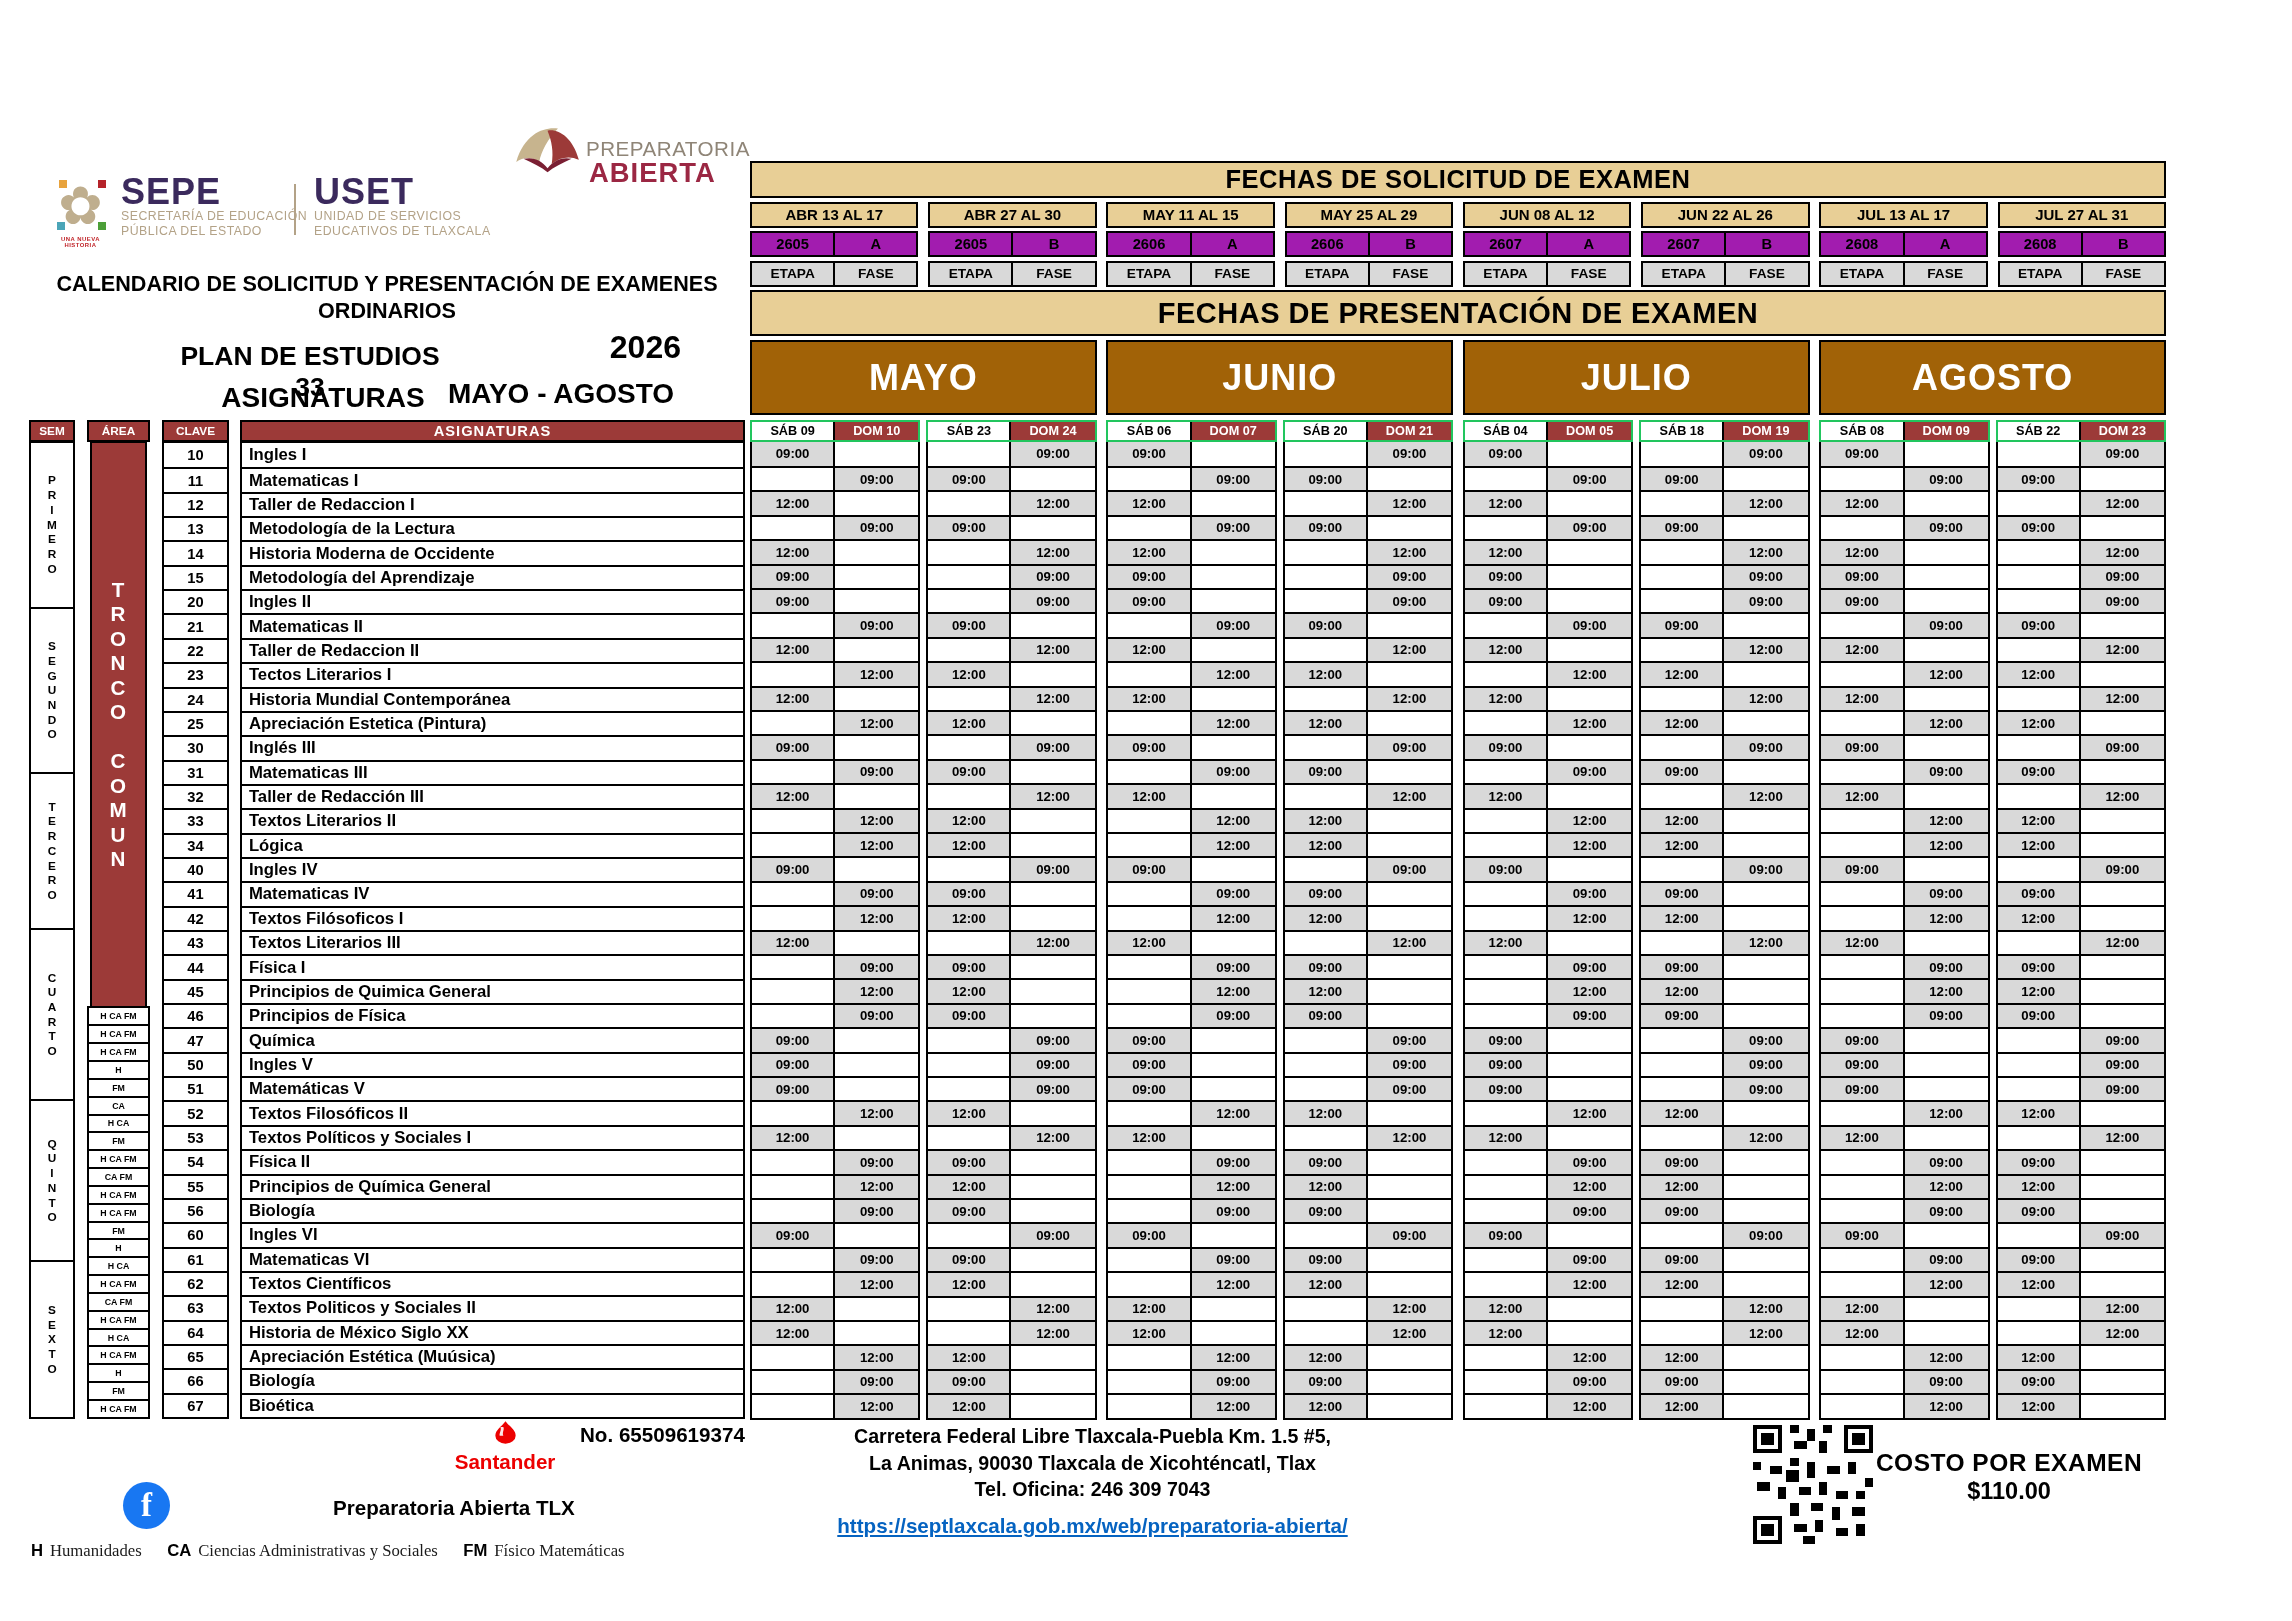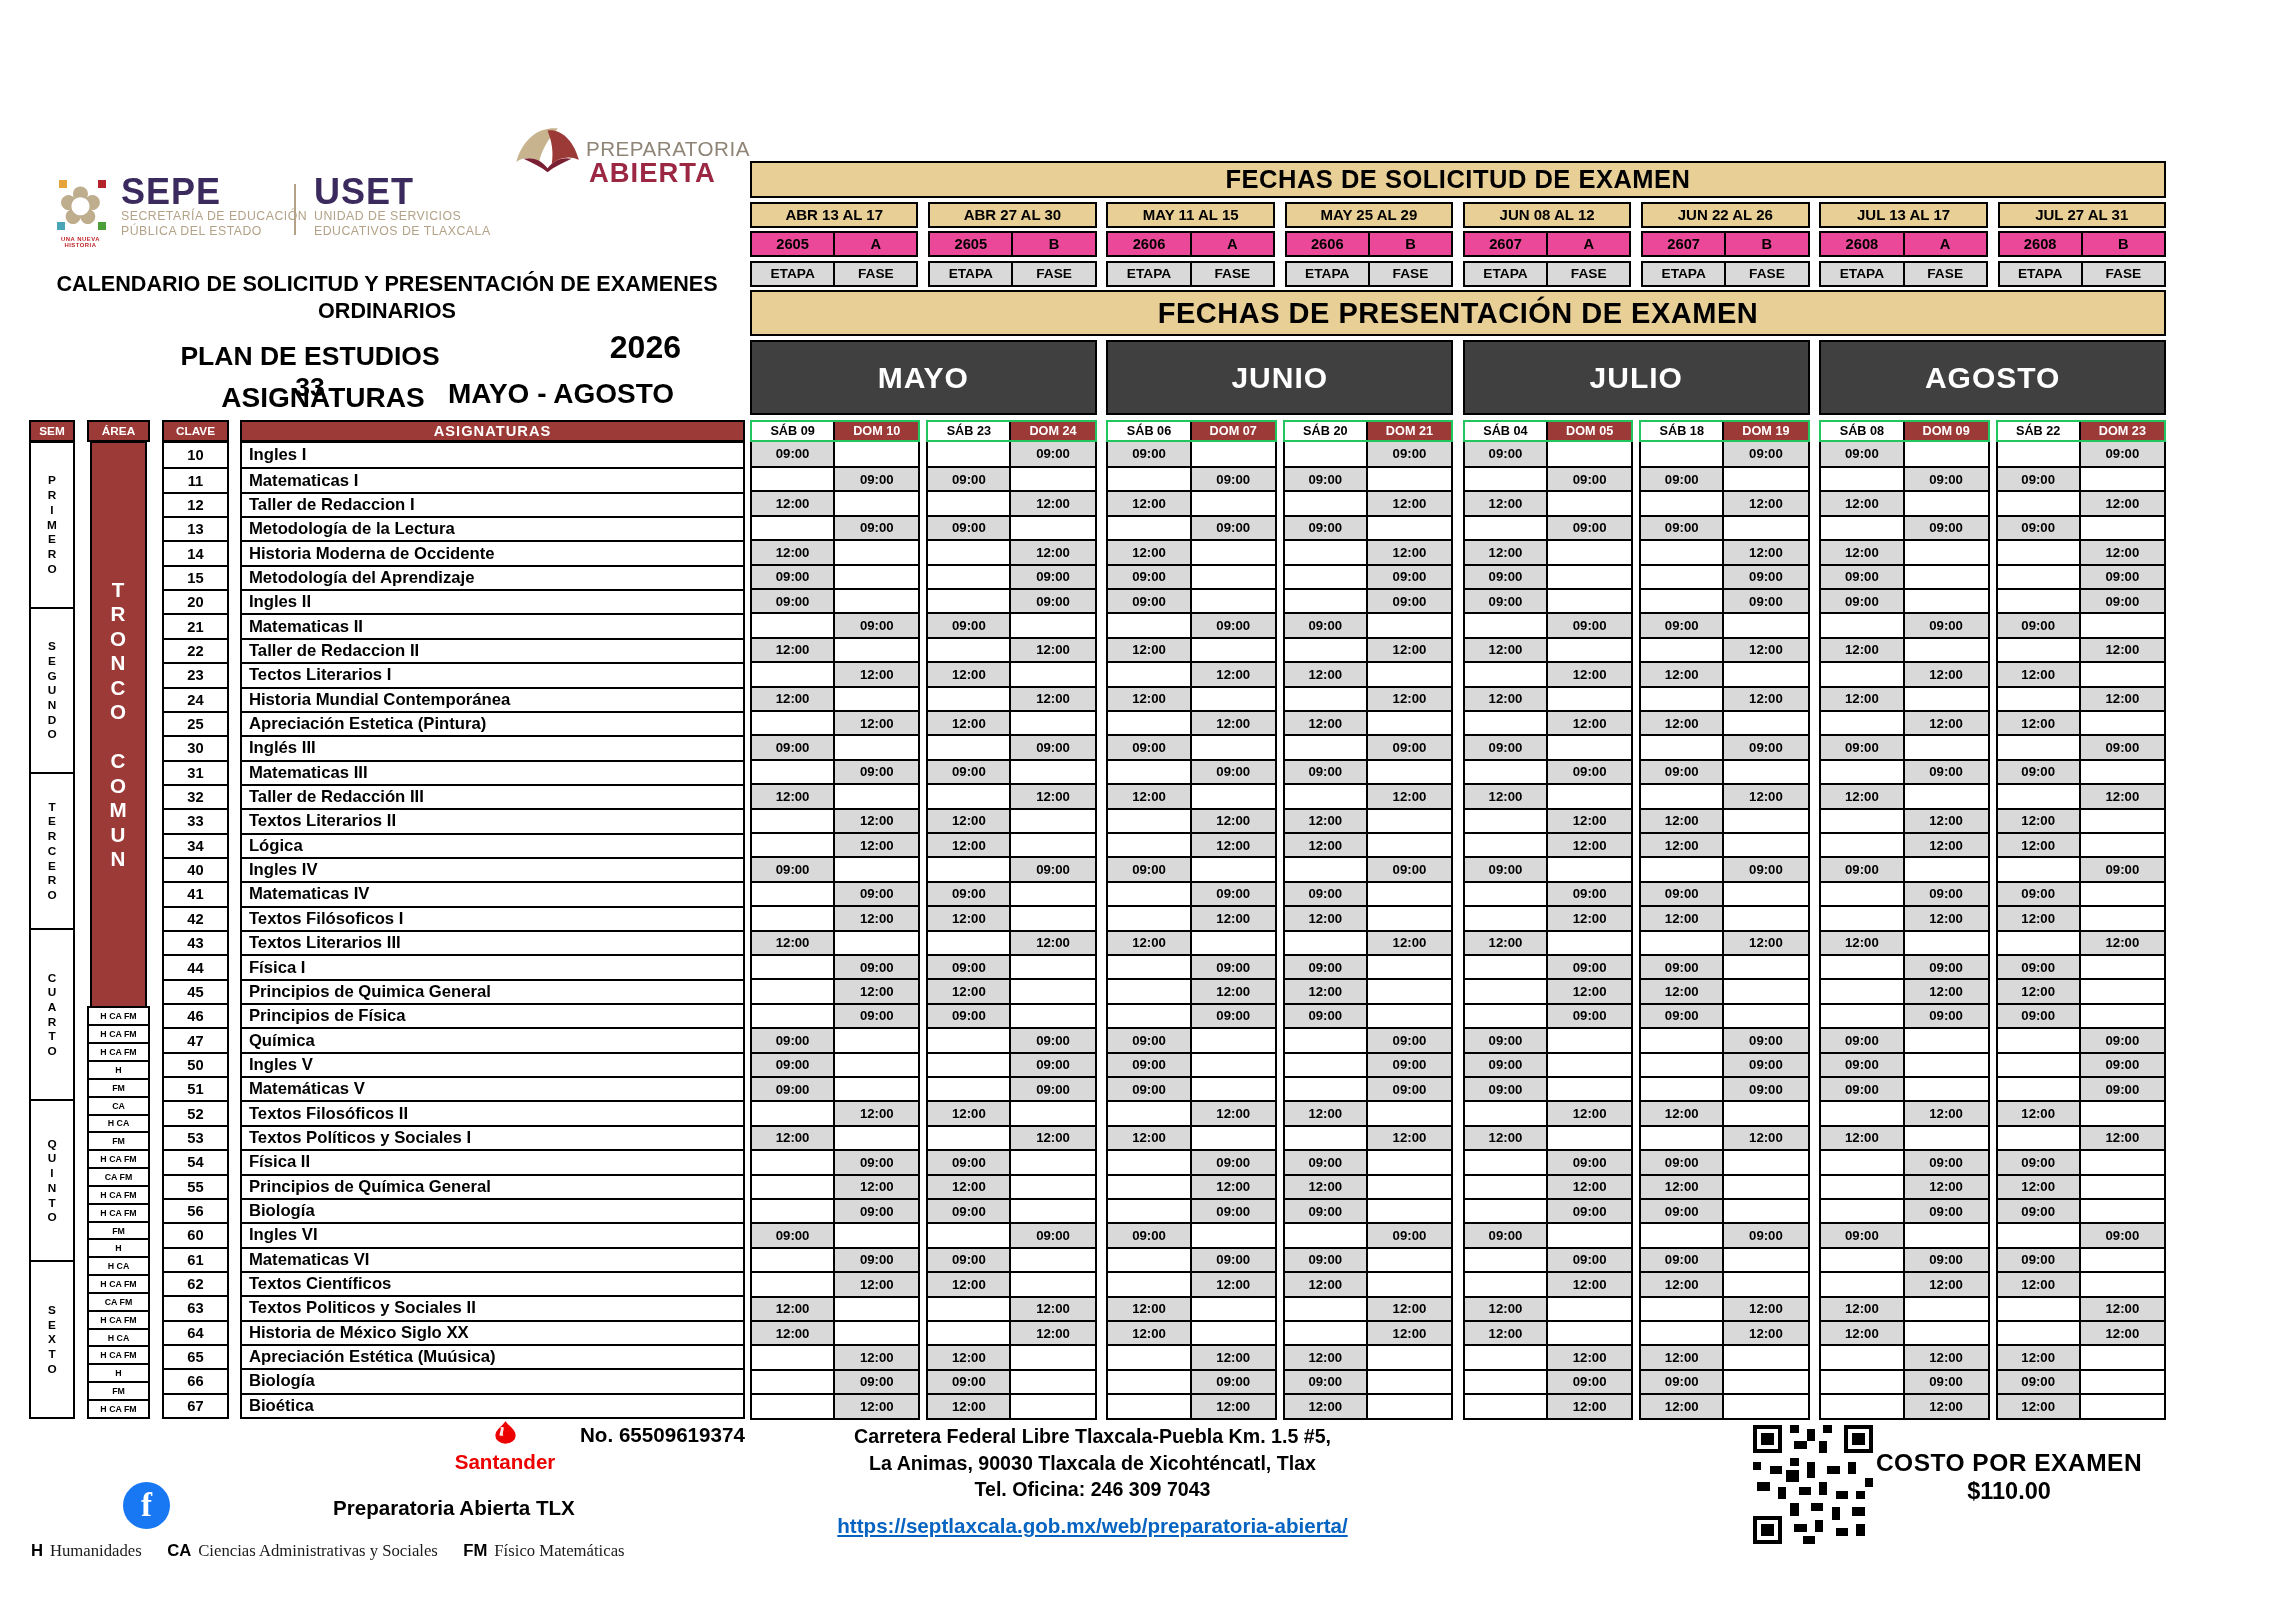--- a/index.html
+++ b/index.html
@@ -30,25 +30,25 @@
   .sol-title{left:750px;top:161px;width:1416px;height:37px;font-size:25.5px;letter-spacing:0.5px;}
   .pres-title{left:750px;top:290px;width:1416px;height:46px;font-size:29px;letter-spacing:0.5px;}
   .sol-row{left:750px;width:1416px;height:25.5px;display:flex;gap:9.8px;}
   #sol-ranges{top:202px;}
   #sol-values{top:231px;}
   #sol-labels{top:261px;}
   .sol-row>.cell,.grp{flex:1 1 0;}
   .grp{display:flex;}
   .grp>.cell{flex:1 1 0;}
   .tan{background:#E8CF96;border:2px solid #000;font-weight:bold;font-size:15px;}
-  .white{background:#ec4899;border:2px solid #000;font-weight:bold;font-size:14.7px;}
+  .white{background:#a21caf;border:2px solid #000;font-weight:bold;font-size:14.7px;}
   .gray{background:#D9D9D9;border:2px solid #000;font-weight:bold;font-size:13.7px;}
   .grp>.cell:last-child{margin-left:-2px;}
   #months-row{left:750px;top:340px;width:1416px;height:75px;display:flex;gap:9.8px;}
-  .month-cell{flex:1 1 0;background:#404040;border:2px solid #000;color:#fff;font-weight:bold;font-size:30px;letter-spacing:1px;display:flex;align-items:center;justify-content:center;box-sizing:border-box;}
+  .month-cell{flex:1 1 0;background:#a16207;border:2px solid #000;color:#fff;font-weight:bold;font-size:36px;letter-spacing:1px;display:flex;align-items:center;justify-content:center;box-sizing:border-box;}
   
   .colhead{background:#9C3A38;border:2px solid #000;color:#fff;font-weight:bold;}
   .sem-h{left:29px;top:420px;width:46px;height:21.6px;font-size:11.8px;}
   .area-h{left:87px;top:420px;width:63px;height:21.6px;font-size:11.8px;}
   .clave-h{left:162px;top:420px;width:67px;height:21.6px;font-size:11.8px;}
   .asig-h{left:240px;top:420px;width:505px;height:21.6px;font-size:14.7px;letter-spacing:1px;}
   #sem-col{left:29px;top:441px;width:46px;height:978px;display:flex;flex-direction:column;}
   .sem-box{border:2px solid #000;box-sizing:border-box;background:#fff;display:flex;align-items:center;justify-content:center;margin-top:-2px;}
   .sem-box:first-child{margin-top:0;}
   .vtext{text-align:center;font-weight:bold;}

